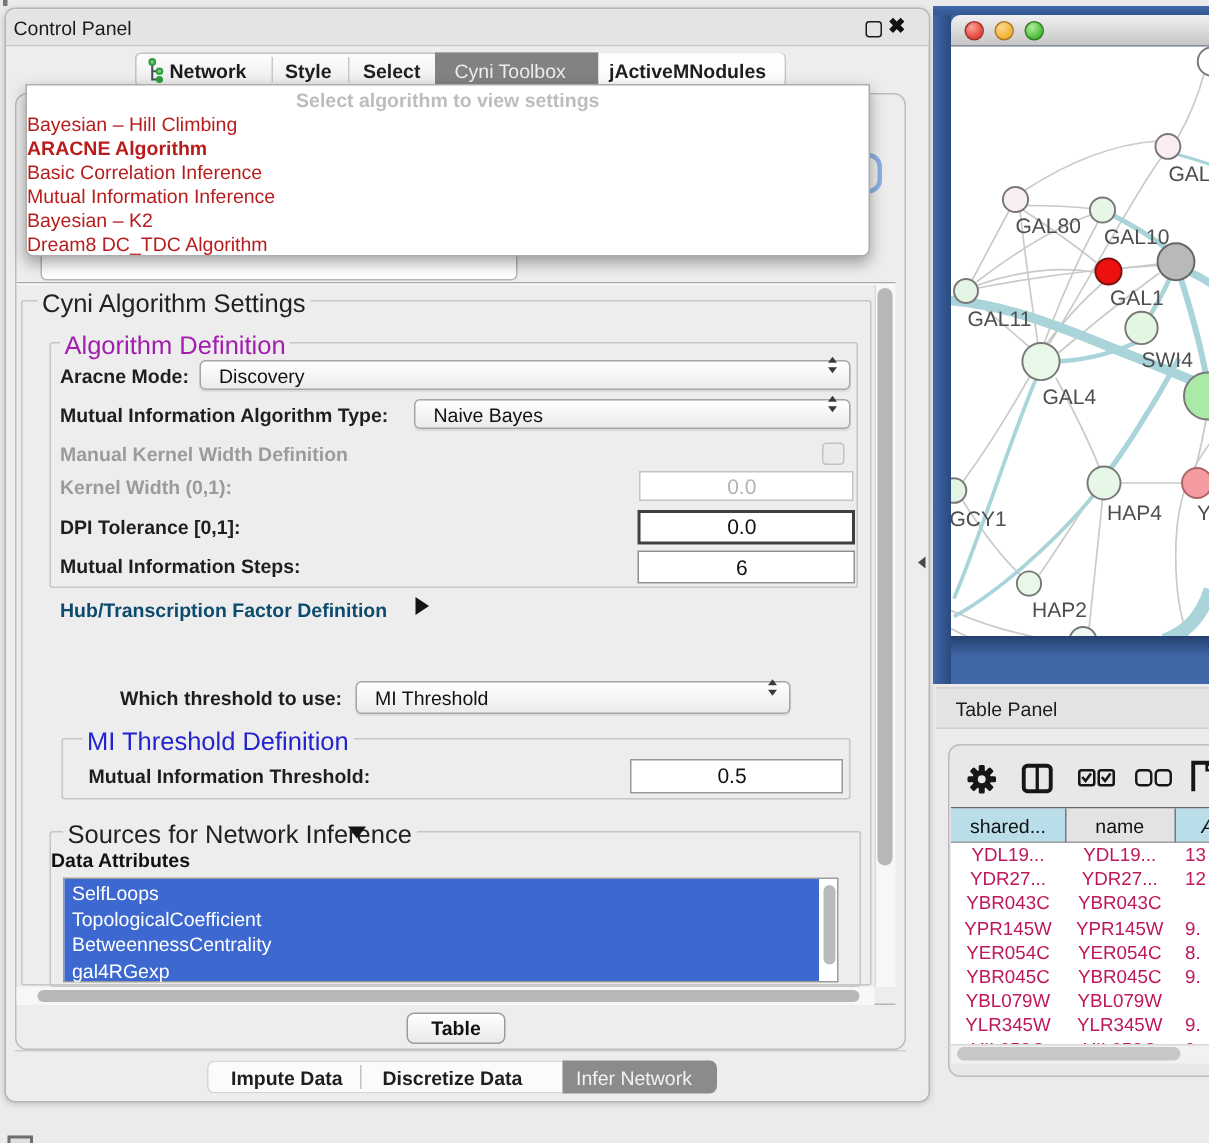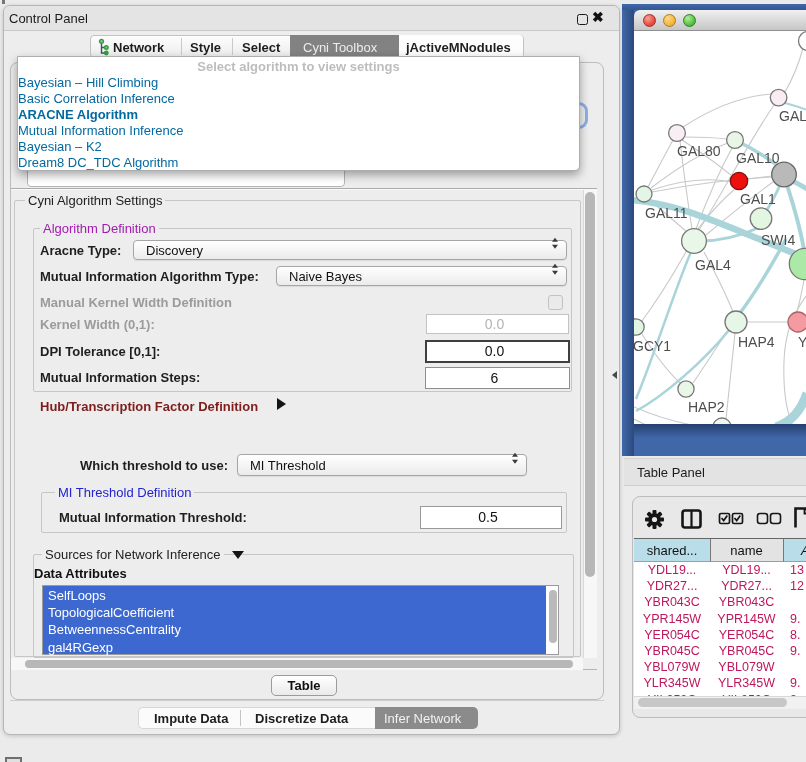--- a/index.html
+++ b/index.html
@@ -7,22 +7,22 @@
 .lbl{position:absolute;font-size:13px;font-weight:bold;color:#1e1e1e;white-space:nowrap}
 .dis{color:#9b9b9b}
 .combo{position:absolute;border:1px solid #a6a6a6;border-radius:4px;background:linear-gradient(#ffffff,#f6f6f6 45%,#ebebeb);font-size:13px;color:#111;box-shadow:0 1px 1px rgba(0,0,0,.08)}
 .combo .ct{position:absolute;left:12px;top:2px}
 .stepper{position:absolute;right:6px;top:50%;transform:translateY(-50%);width:8px}
 .stepper .up,.stepper .dn{display:block;width:0;height:0;border-left:3.5px solid transparent;border-right:3.5px solid transparent}
 .stepper .up{border-bottom:4.5px solid #3a3a3a;margin-bottom:2.5px}
 .stepper .dn{border-top:4.5px solid #3a3a3a}
 .field{position:absolute;background:#fff;font-size:14px;color:#111;text-align:center;padding-right:6px}
 .group{position:absolute;border:1px solid #c6c6c6;border-radius:2px}
-.gtitle{position:absolute;top:-8px;background:#ededed;padding:0 3px;font-size:13px;white-space:nowrap}
-.item{font-size:13px;color:#0369a1;line-height:16px;white-space:nowrap}
+.gtitle{position:absolute;top:-8px;background:#ededed;padding:0 3px;font-size:17px;white-space:nowrap}
+.item{font-size:13px;color:#b91c1c;line-height:16px;white-space:nowrap}
 </style></head><body>
 <div id="app">
 
 <div class="abs" style="left:2px;top:0;width:3px;height:4px;background:#777"></div>
 
 <div class="abs" style="left:3px;top:5px;width:617px;height:730px;background:#ededed;border:1px solid #b6b6b6;border-radius:7px;box-shadow:0 1px 4px rgba(0,0,0,.18)"></div>
 
 <div class="abs" style="left:4px;top:6px;width:615px;height:25px;background:#e4e4e4;border-bottom:1px solid #c8c8c8;border-radius:6px 6px 0 0"></div>
 <div class="abs" style="left:9px;top:11px;font-size:13px;color:#1b1b1b">Control Panel</div>
 <div class="abs" style="left:577px;top:14px;width:11px;height:11px;border:1.5px solid #1a1a1a;border-radius:2.5px"></div>
@@ -57,21 +57,21 @@
 
 <div class="abs" style="left:570px;top:102px;width:18px;height:27px;border:3px solid #8cb0e2;border-radius:9px"></div>
 
 <div class="group" style="left:14px;top:200px;width:567px;height:457px">
   <span class="gtitle" style="left:10px;color:#222">Cyni Algorithm Settings</span>
 </div>
 
 <div class="group" style="left:33px;top:228px;width:539px;height:164px">
   <span class="gtitle" style="left:6px;color:#a21caf">Algorithm Definition</span>
 </div>
-<div class="lbl" style="left:40px;top:243px">Aracne Type:</div>
+<div class="lbl" style="left:40px;top:243px">Aracne Mode:</div>
 <div class="combo" style="left:133px;top:240px;width:434px;height:20px">
       <span class="ct">Discovery</span>
       <span class="stepper" style="top:2px">
         <span class="up"></span>
         <span class="dn"></span>
       </span>
     </div>
 <div class="lbl" style="left:40px;top:269px">Mutual Information Algorithm Type:</div>
 <div class="combo" style="left:276px;top:266px;width:291px;height:20px">
       <span class="ct">Naive Bayes</span>
@@ -82,21 +82,21 @@
     </div>
 <div class="lbl dis" style="left:40px;top:295px">Manual Kernel Width Definition</div>
 <div class="abs" style="left:548px;top:295px;width:15px;height:15px;background:#eaeaea;border:1px solid #c2c2c2;border-radius:3px"></div>
 <div class="lbl dis" style="left:40px;top:317px">Kernel Width (0,1):</div>
 <div class="field" style="left:426px;top:314px;width:143px;height:20px;border:1px solid #c3c3c3;color:#b4b4b4;line-height:18px">0.0</div>
 <div class="lbl" style="left:40px;top:344px">DPI Tolerance [0,1]:</div>
 <div class="field" style="left:425px;top:340px;width:145px;height:23px;border:2px solid #3f3f3f;line-height:19px">0.0</div>
 <div class="lbl" style="left:40px;top:370px">Mutual Information Steps:</div>
 <div class="field" style="left:425px;top:367px;width:145px;height:22px;border:1px solid #8e8e8e;line-height:20px">6</div>
 
-<div class="lbl" style="left:40px;top:399px;color:#7f1d1d">Hub/Transcription Factor Definition</div>
+<div class="lbl" style="left:40px;top:399px;color:#0c4a6e">Hub/Transcription Factor Definition</div>
 <div class="abs" style="left:277px;top:398px;width:0;height:0;border-top:6.5px solid transparent;border-bottom:6.5px solid transparent;border-left:9px solid #141414"></div>
 
 <div class="lbl" style="left:80px;top:458px">Which threshold to use:</div>
 <div class="combo" style="left:237px;top:454px;width:290px;height:22px">
       <span class="ct" style="top:3px">MI Threshold</span>
       <span class="stepper" style="top:3px">
         <span class="up"></span>
         <span class="dn"></span>
       </span>
     </div>
@@ -135,22 +135,22 @@
 <div class="lbl" style="left:384px;top:711px;color:#f2f2f2;font-weight:normal">Infer Network</div>
 
 <div class="abs" style="left:5px;top:757px;width:17px;height:10px;border:2px solid #6f6f6f;background:#e0e0e0"></div>
 
 <div class="abs" style="left:612px;top:371px;width:0;height:0;border-top:4px solid transparent;border-bottom:4px solid transparent;border-right:5px solid #4a4a4a"></div>
 
 <div class="abs" style="left:17px;top:56px;width:563px;height:115px;background:#fff;border:1px solid #adadad;border-radius:0 0 5px 5px;box-shadow:0 4px 10px rgba(0,0,0,.35);z-index:10"></div>
 <div class="abs" style="left:17px;top:59px;width:563px;text-align:center;font-size:13px;font-weight:bold;color:#bdbdbd;z-index:11">Select algorithm to view settings</div>
 <div class="abs" style="left:18px;top:75px;z-index:11">
   <div class="item">Bayesian – Hill Climbing</div>
+  <div class="item" style="font-weight:bold">ARACNE Algorithm</div>
   <div class="item">Basic Correlation Inference</div>
-  <div class="item" style="font-weight:bold">ARACNE Algorithm</div>
   <div class="item">Mutual Information Inference</div>
   <div class="item">Bayesian – K2</div>
   <div class="item">Dream8 DC_TDC Algorithm</div>
 </div>
 
 <div class="abs" style="left:622px;top:4px;width:184px;height:452px;background:#3e66a7"></div>
 <div class="abs" style="left:622px;top:4px;width:12px;height:452px;background:linear-gradient(to right,#4168a9,#2b4a7d)"></div>
 <div class="abs" style="left:622px;top:4px;width:184px;height:6px;background:linear-gradient(#4069aa,#34578f)"></div>
 <div class="abs" style="left:634px;top:424px;width:172px;height:32px;background:linear-gradient(#24406f,#4068a9 45%)"></div>
 

